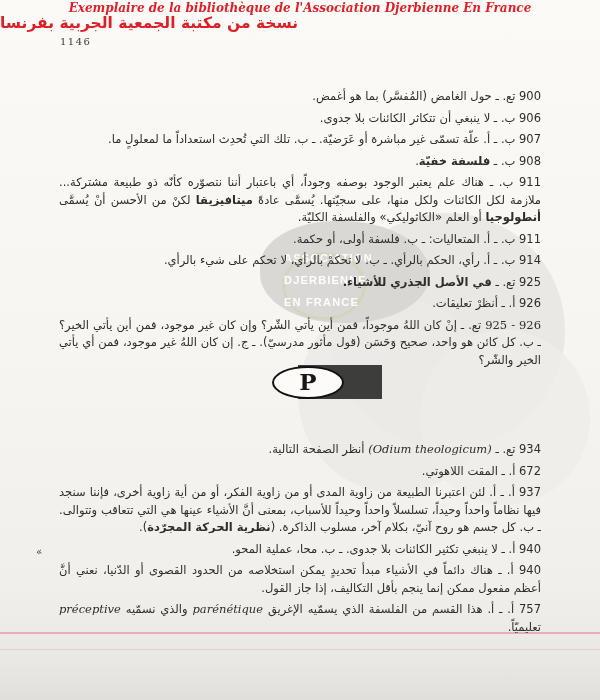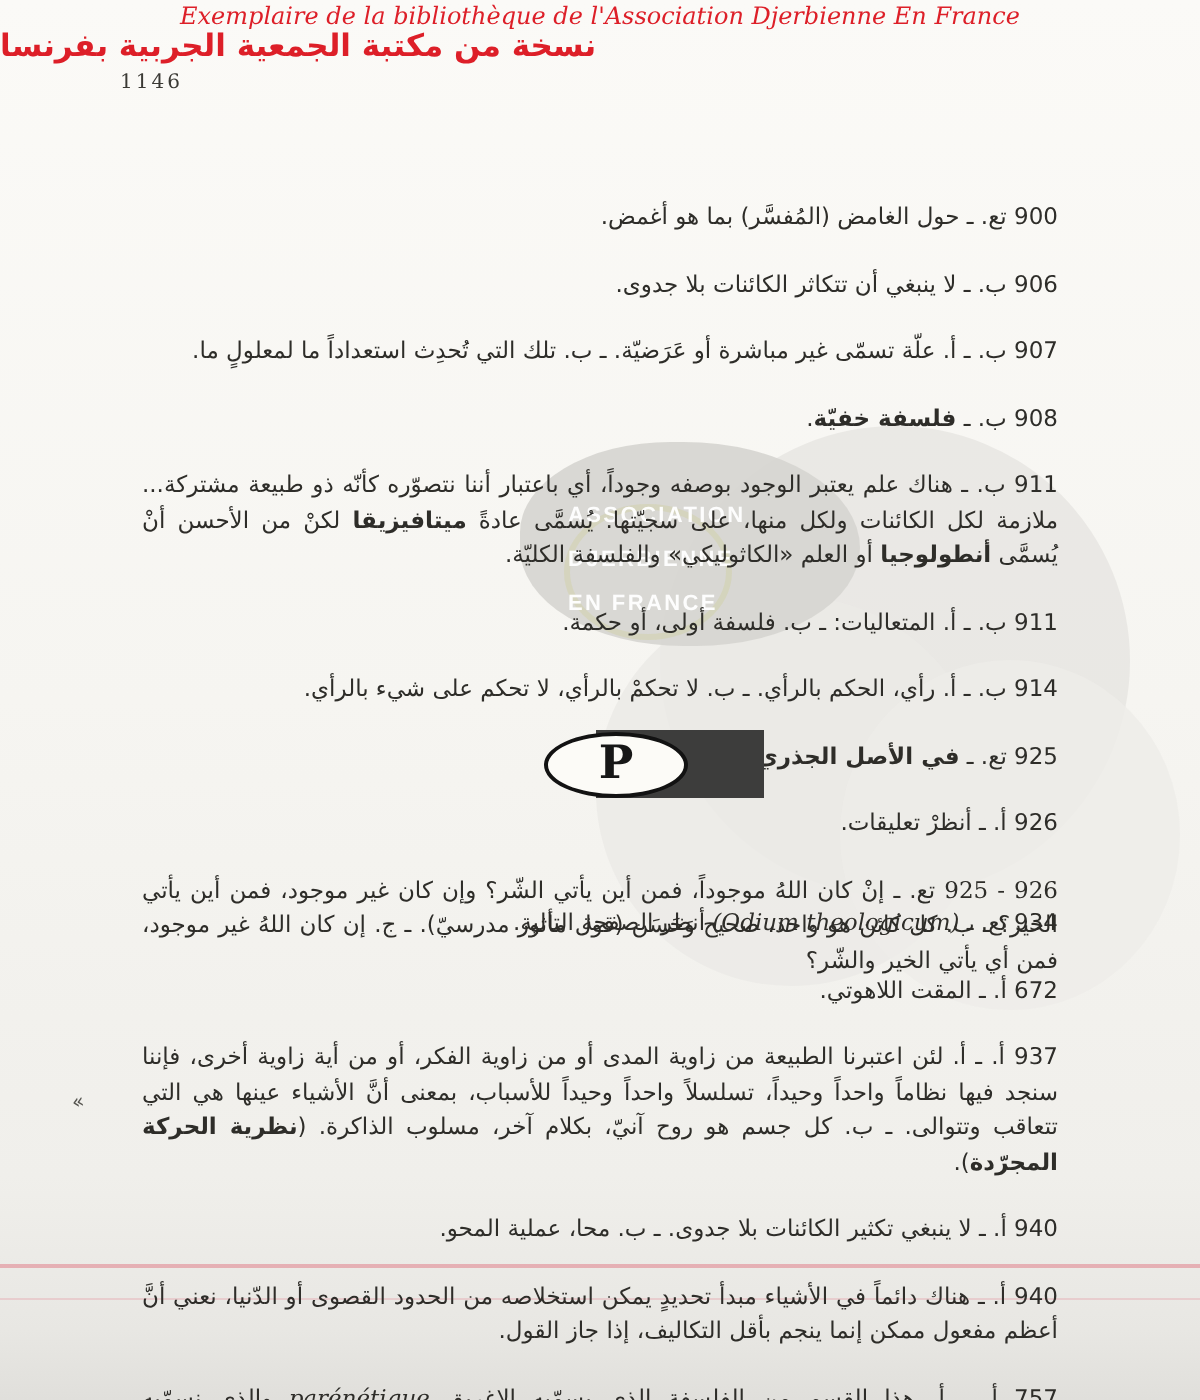--- a/index.html
+++ b/index.html
@@ -13,31 +13,31 @@
   .wm-circle1{position:absolute;left:330px;top:213px;width:235px;height:235px;border-radius:50%;background:#e6e5e1;opacity:.8;}
   .wm-circle2{position:absolute;left:298px;top:298px;width:195px;height:195px;border-radius:50%;background:#ebeae6;opacity:.85;}
   .wm-circle3{position:absolute;left:420px;top:330px;width:170px;height:175px;border-radius:50%;background:#edece8;opacity:.8;}
   .wm-blob{position:absolute;left:260px;top:221px;width:170px;height:102px;background:#d7d6d2;border-radius:46% 54% 50% 50%;opacity:.95;}
   .wm-ring{position:absolute;left:282px;top:252px;width:78px;height:62px;border:3px solid rgba(205,205,150,.35);border-radius:50%;}
   .wm-text{position:absolute;left:284px;top:247px;z-index:1;
     font-family:Liberation Sans, sans-serif;font-weight:bold;font-size:11px;
     line-height:22px;letter-spacing:1.2px;color:rgba(255,255,255,.95);}
   
   .header-fr{position:absolute;top:1px;left:0;right:0;z-index:2;text-align:center;
-    font-family:"DejaVu Serif",serif;font-style:italic;font-weight:normal;font-size:12px;color:#dd1f28;}
+    font-family:"DejaVu Serif",serif;font-style:italic;font-weight:bold;font-size:12px;color:#dd1f28;}
   .header-ar{position:absolute;top:14px;left:0;right:0;z-index:2;text-align:left;direction:rtl;
     font-weight:bold;font-size:15.5px;color:#dd1f28;}
   .page-number{position:absolute;top:36px;left:60px;z-index:2;
     font-family:"DejaVu Serif",serif;font-size:10px;letter-spacing:1.5px;color:#3b3a35;}
   
   .content{position:absolute;left:55px;width:490px;z-index:2;direction:rtl;
     text-align:justify;text-align-last:right;font-size:11.5px;line-height:17.5px;color:#2e2d29;}
   .content-top{top:84px;}
   .content-bottom{top:437px;}
-  .entry{margin:16px;padding:0;}
+  .entry{margin:4px;padding:0;}
   .bold{font-weight:bold;}
   .italic{font-style:italic;}
   .latin{font-family:"DejaVu Serif",serif;unicode-bidi:embed;}
   
   .p-marker{position:absolute;top:364px;left:272px;width:112px;height:37px;z-index:2;}
   .p-rect{position:absolute;left:26px;top:1px;width:84px;height:34px;background:#3d3d3c;}
   .p-ellipse{position:absolute;left:0;top:2px;width:68px;height:29px;background:#fcfbf7;
     border:2.5px solid #121212;border-radius:50%;display:flex;align-items:center;justify-content:center;}
   .p-letter{font-family:"DejaVu Serif",serif;font-weight:bold;font-size:23px;color:#171717;line-height:1;padding-bottom:2px;}
   

